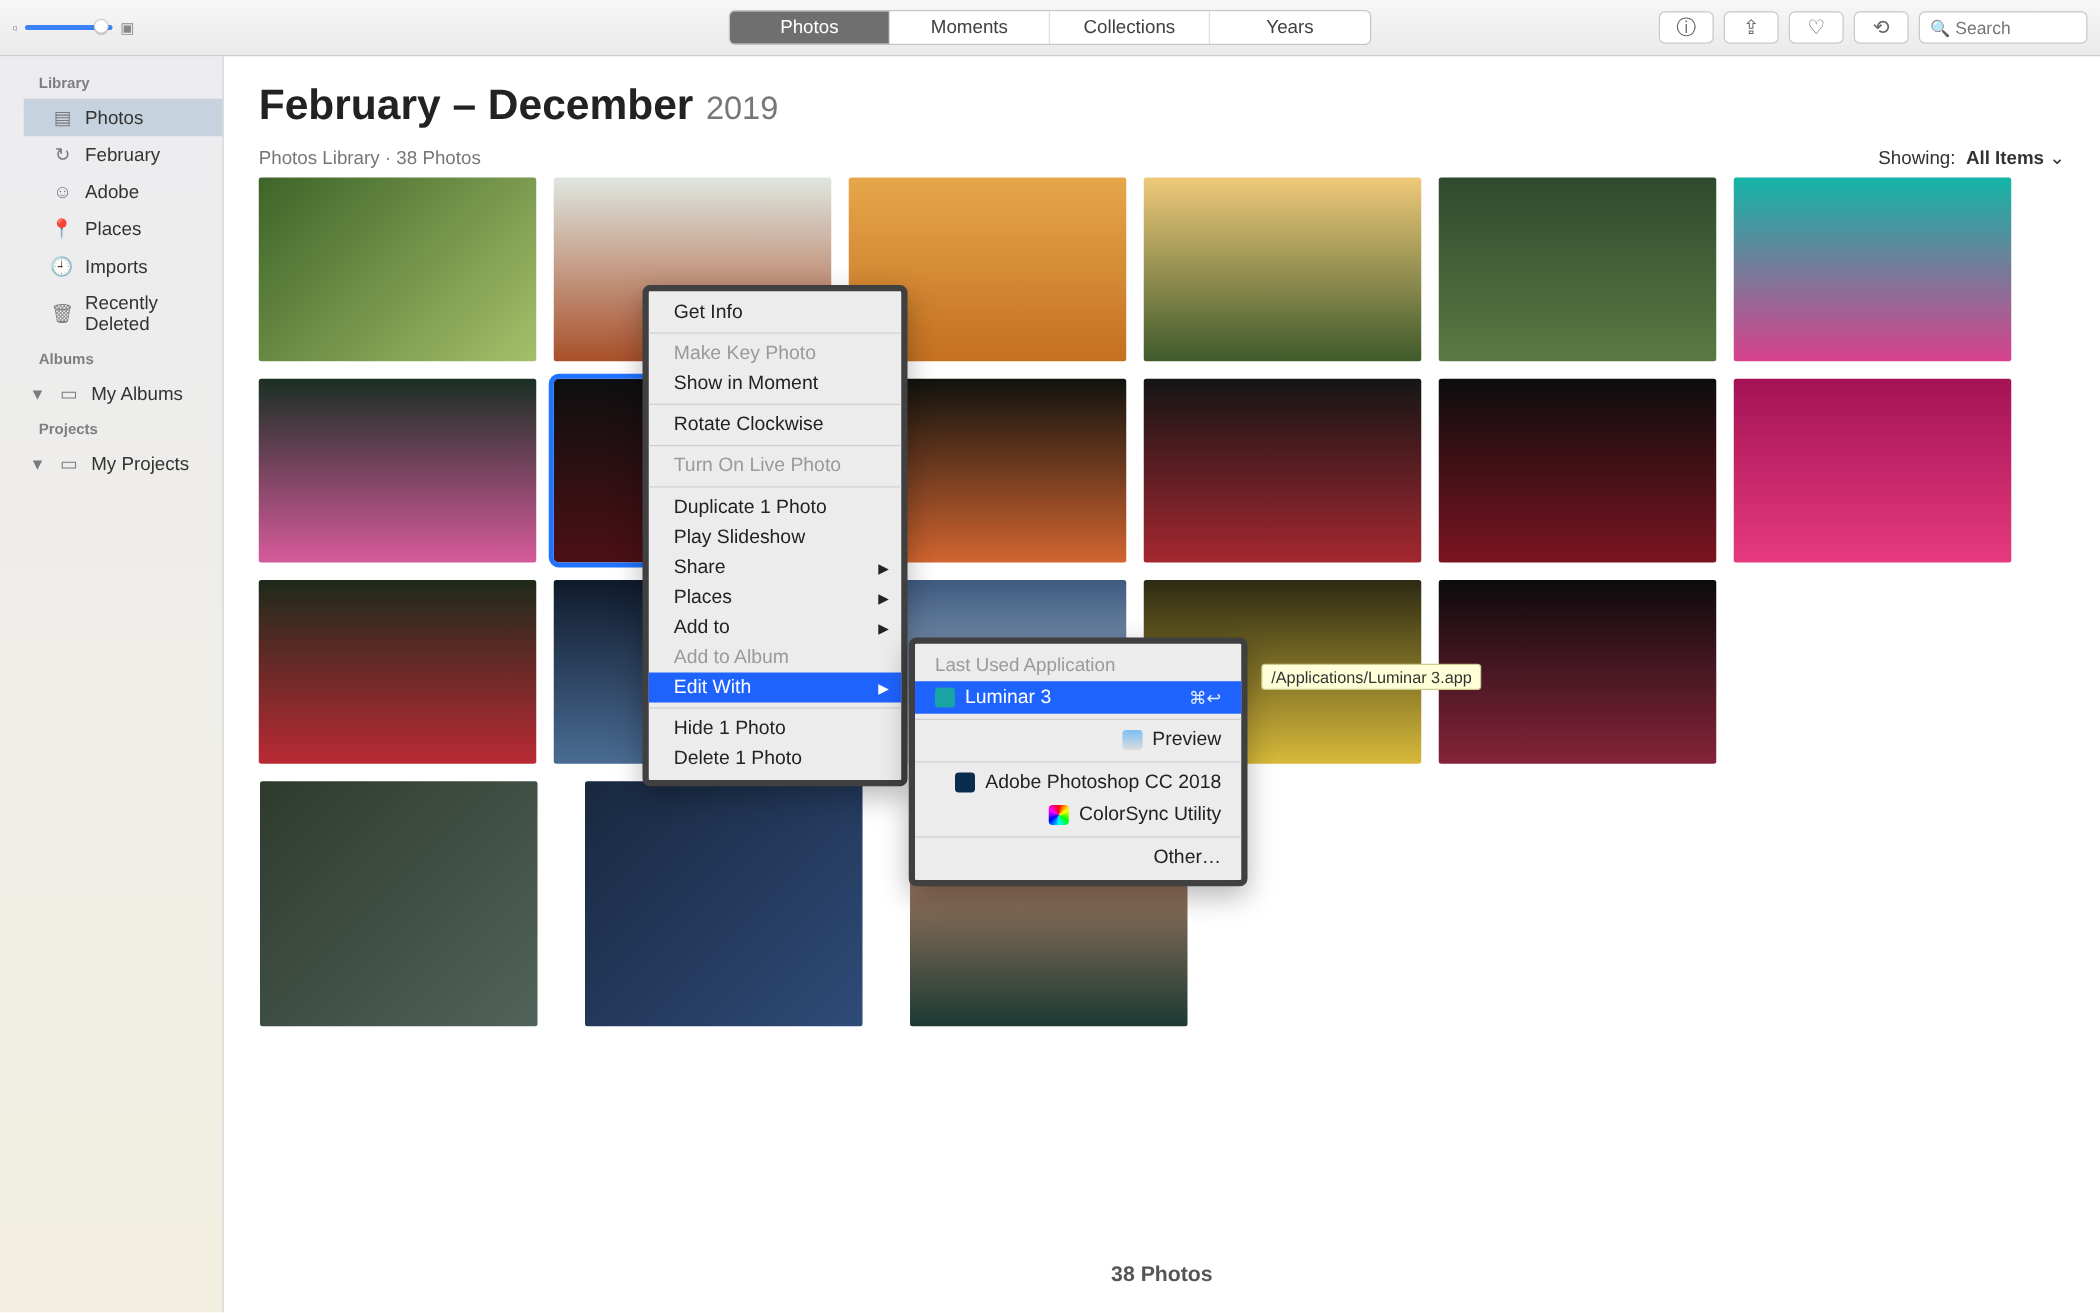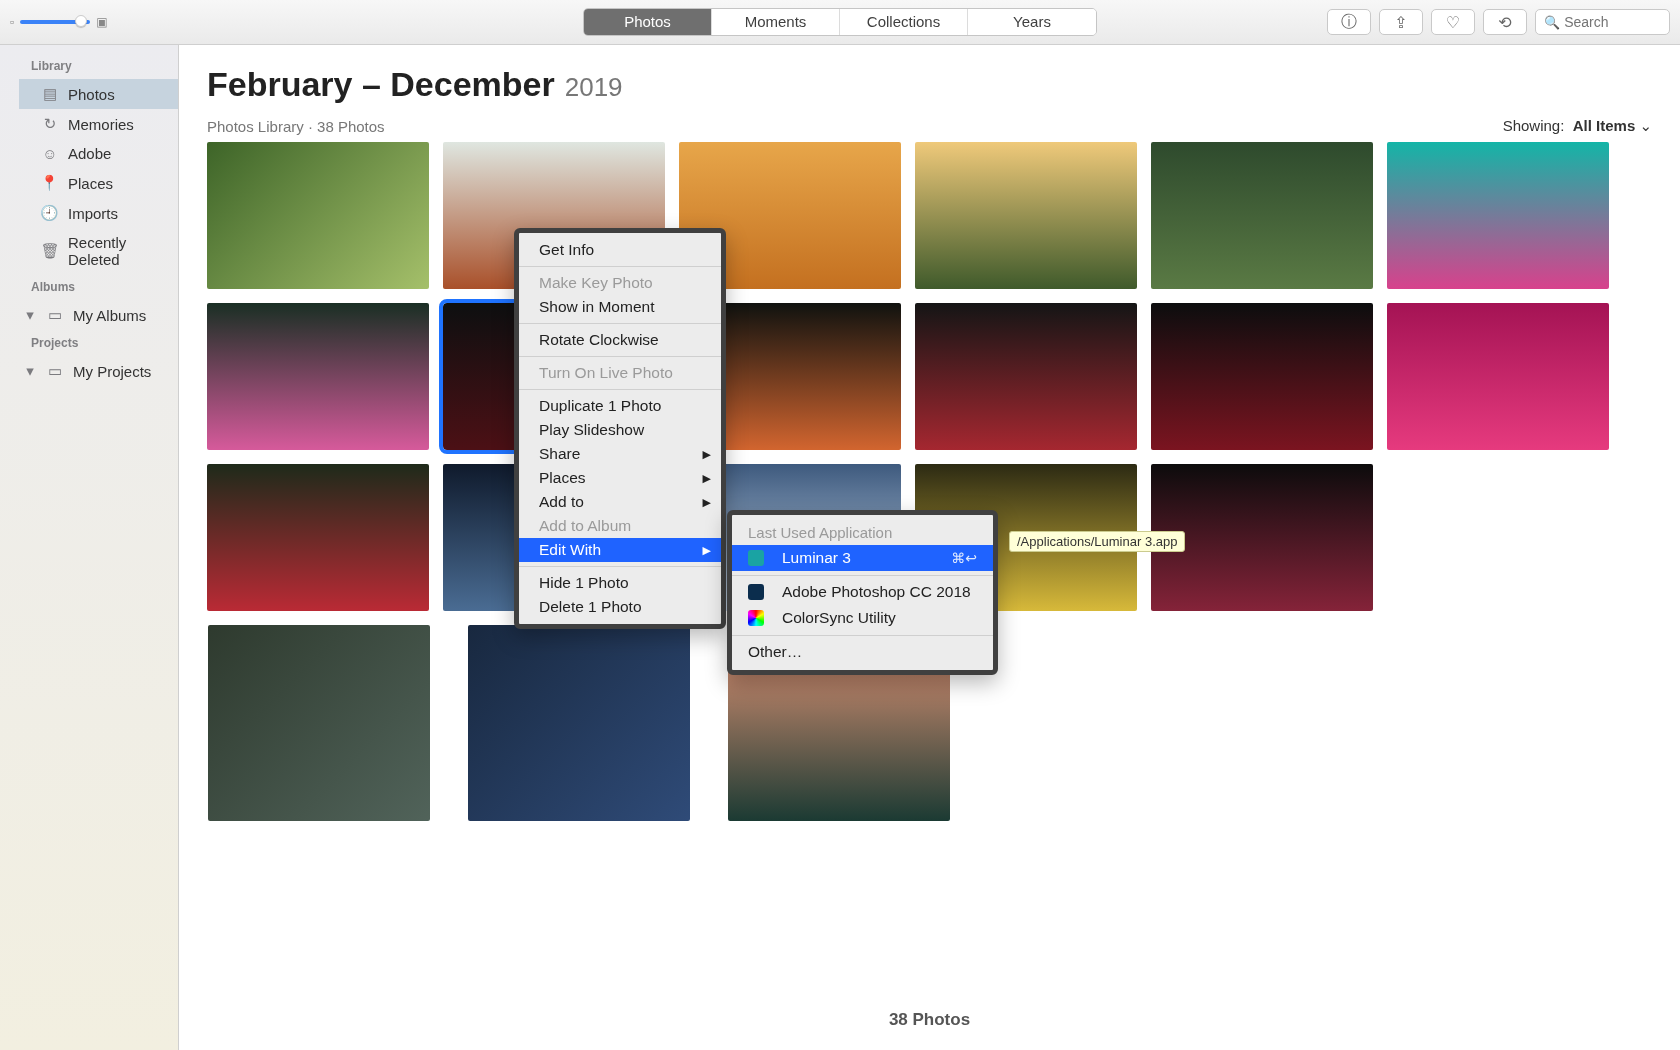--- a/index.html
+++ b/index.html
@@ -54,21 +54,21 @@
   
   .ctx { position:absolute; background:#ececec; border:5px solid #404040; border-radius:6px; box-shadow:0 8px 22px rgba(0,0,0,.28); padding:5px 0; }
   .ctx .mi { padding:3px 20px; font-size:15.5px; color:#222; display:flex; align-items:center; position:relative; }
   .ctx .mi.dis { color:#9a9a9a; }
   .ctx .mi.sep-before { border-top:1px solid #cfcfcf; margin-top:4px; padding-top:7px; }
   .ctx .mi .arrow { position:absolute; right:10px; font-size:11px; }
   .ctx .mi.hl { background:#1f63ff; color:#fff; }
 
   .ctx.main-ctx { left:514px; top:228px; width:212px; }
   .ctx.sub-ctx { left:727px; top:510px; width:271px; }
-  .sub-ctx .mi { padding:4px 16px; gap:18px; }
+  .sub-ctx .mi { padding:4px 16px; gap:8px;justify-content:flex-end; }
   .sub-ctx .mi .ap-ic { width:16px; height:16px; border-radius:3px; display:inline-block; }
   .sub-ctx .mi.hl .short { color:#dfe9ff; font-size:14px; margin-left:auto; }
   .sub-ctx .hdr { padding:4px 16px; color:#9a9a9a; font-size:15px; }
   .tooltip { position:absolute; left:1009px; top:531px; background:#ffffd8; border:1px solid #cbcb8e; padding:2px 7px; font-size:13px; color:#333; border-radius:3px; }
 
   
   .p1{background:linear-gradient(135deg,#3d6428,#a5c06a);} .p2{background:linear-gradient(#dfe6e0,#a9502a);} .p3{background:linear-gradient(#e7a64a,#c47020);} .p4{background:linear-gradient(#efc97a,#3f5a2b);} .p5{background:linear-gradient(#2e4a2d,#5a7a44);} .p6{background:linear-gradient(#13b5a7,#d8418c);} 
   .q1{background:linear-gradient(#1a2f24,#d65a9b);} .q2{background:linear-gradient(#0d0f10,#4c1015);} .q3{background:linear-gradient(#10120f,#d2652f);} .q4{background:linear-gradient(#141515,#a52730);} .q5{background:linear-gradient(#0c0d0e,#7b1420);} .q6{background:linear-gradient(#a41354,#e63a7e);} 
   .r1{background:linear-gradient(#1e2a1a,#ba2a35);} .r2{background:linear-gradient(#0f1a2c,#4a6c93);} .r3{background:linear-gradient(#3e5a7e,#cfe0f3);} .r4{background:linear-gradient(#2c2a13,#d7b93a);} .r5{background:linear-gradient(#0c0b0c,#852339);} .r6{background:linear-gradient(#0c0b0c,#852339); visibility:hidden;}
 </style>
@@ -114,21 +114,21 @@
 <div class="app">
 
   <div class="sidebar">
     <div class="sb-head">Library</div>
     <div class="sb-item sel">
         <span class="ic">▤</span>
         <span>Photos</span>
       </div>
     <div class="sb-item">
         <span class="ic">↻</span>
-        <span>Memories</span>
+        <span>February</span>
       </div>
     <div class="sb-item">
         <span class="ic">☺</span>
         <span>Adobe</span>
       </div>
     <div class="sb-item">
         <span class="ic">📍</span>
         <span>Places</span>
       </div>
     <div class="sb-item">
@@ -234,20 +234,24 @@
 </div>
 
 <div class="ctx sub-ctx">
   <div class="hdr">Last Used Application</div>
   <div class="mi hl">
       <span class="ap-ic" style="background:#1aa3a3"></span>
       <span>Luminar 3</span>
       <span class="short">⌘↩</span>
     </div>
   <div class="mi sep-before">
+      <span class="ap-ic" style="background:linear-gradient(#7bbff3,#ddd)"></span>
+      <span>Preview</span>
+    </div>
+  <div class="mi sep-before">
       <span class="ap-ic" style="background:#0b2d4d"></span>
       <span>Adobe Photoshop CC 2018</span>
     </div>
   <div class="mi">
       <span class="ap-ic" style="background:conic-gradient(red,yellow,lime,cyan,blue,magenta,red)"></span>
       <span>ColorSync Utility</span>
     </div>
   <div class="mi sep-before">
       <span>Other…</span>
     </div>

